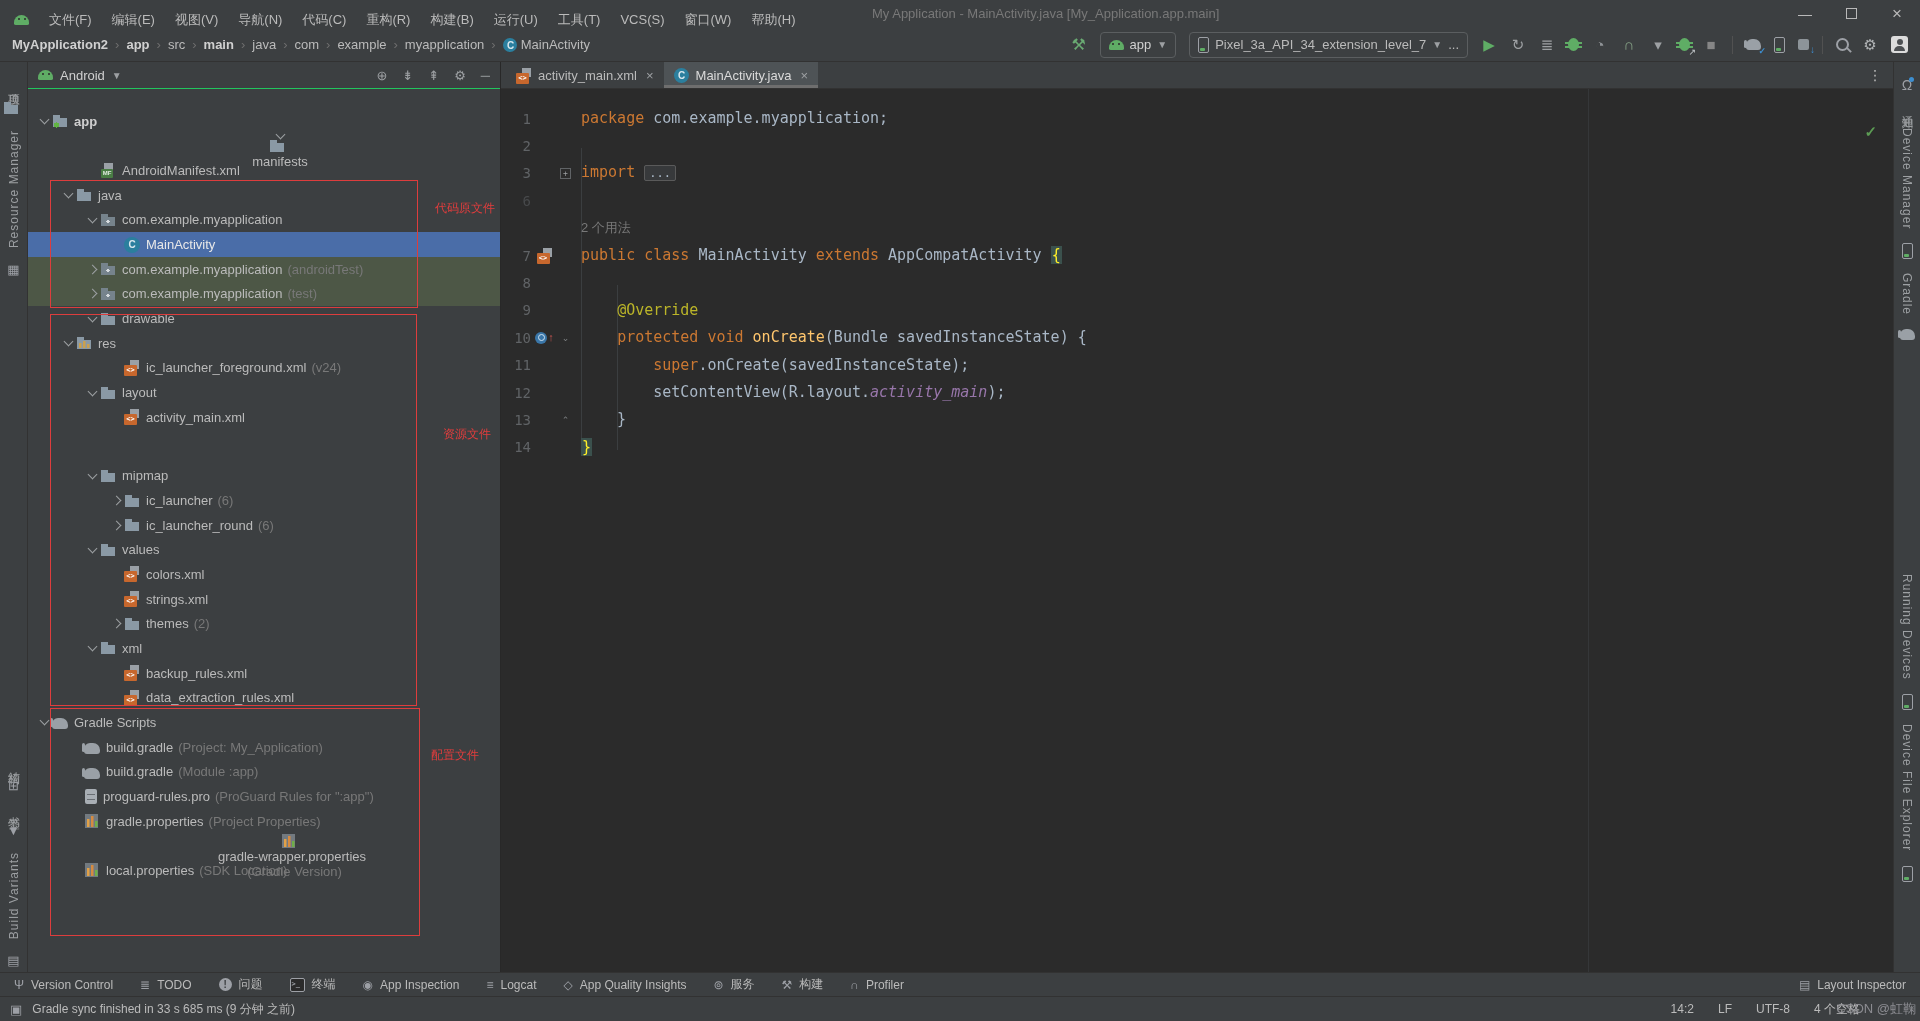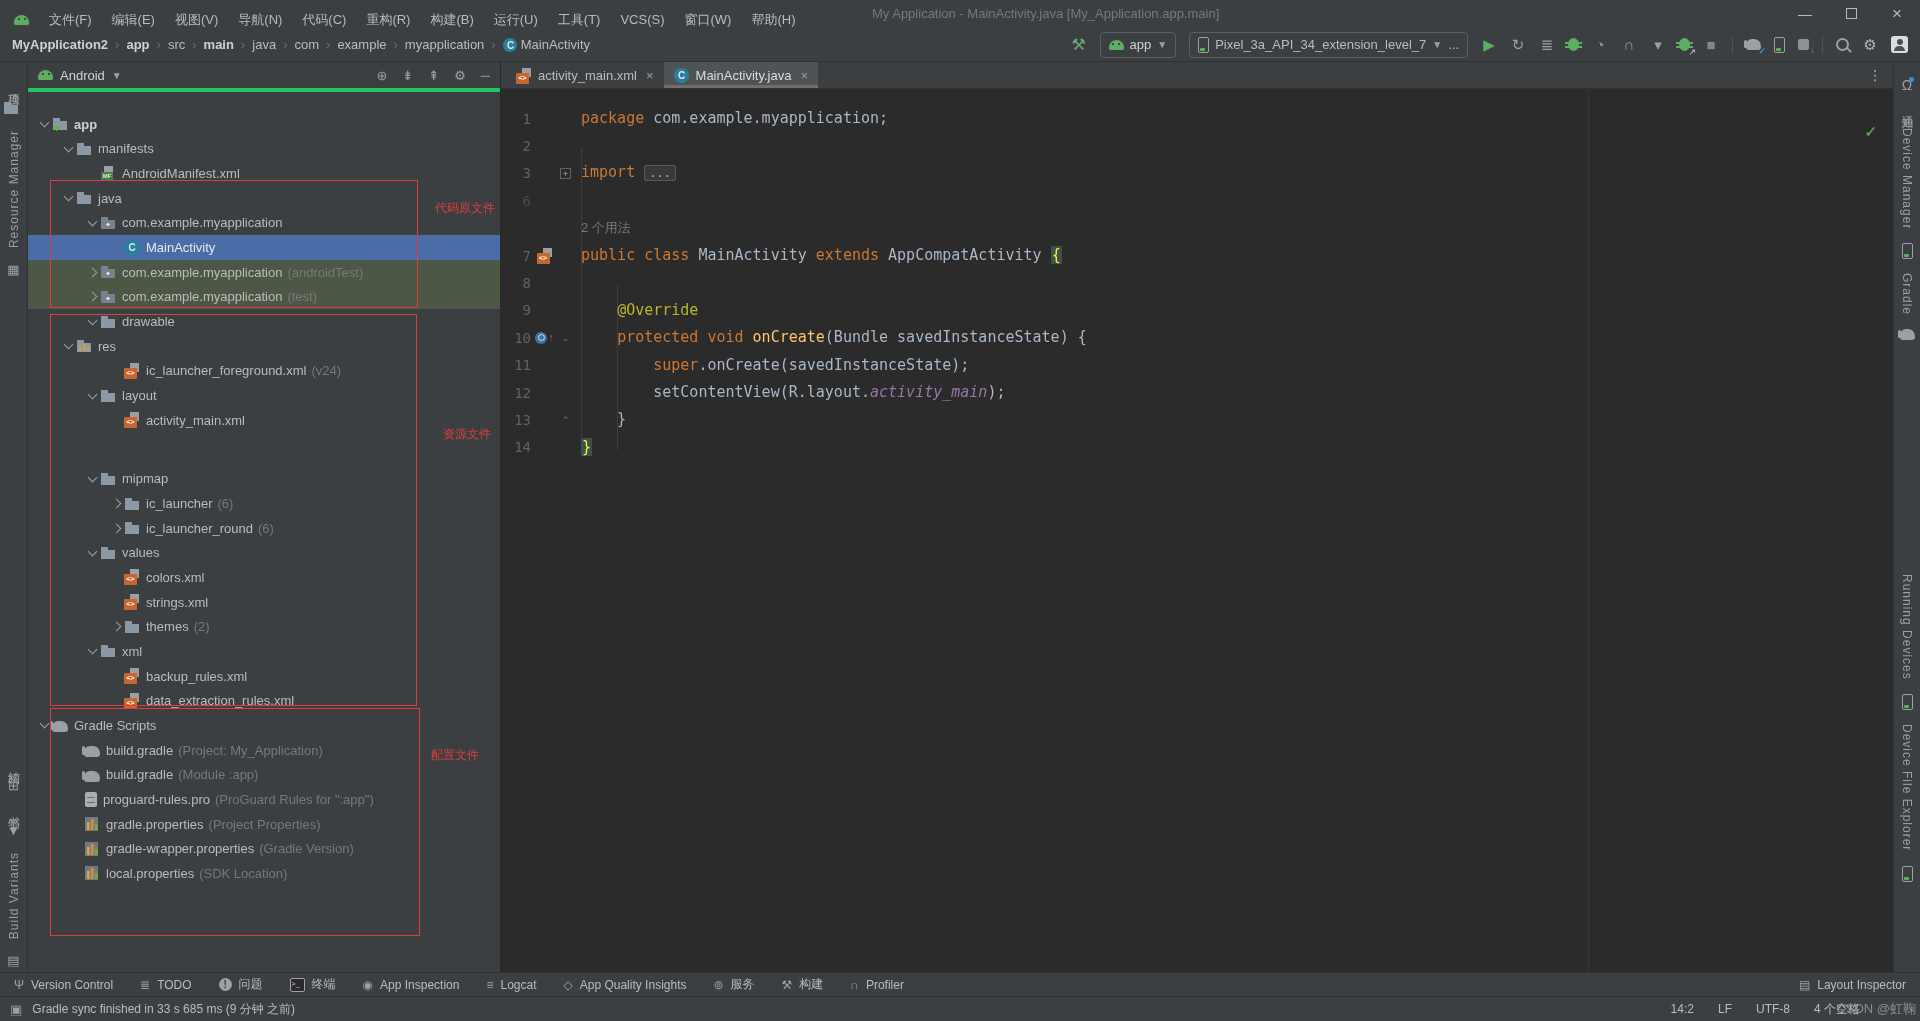--- a/index.html
+++ b/index.html
@@ -27,21 +27,21 @@
   #main{position:absolute;left:0;top:62px;width:1920px;height:910px;display:flex}
   .strip{background:#3c3f41;display:flex;flex-direction:column;align-items:center;box-sizing:border-box}
   #left-strip{width:28px;border-right:1px solid #323232;padding-top:12px}
   #right-strip{width:27px;border-left:1px solid #323232;padding-top:12px;margin-left:auto}
   .vtx{writing-mode:vertical-rl;letter-spacing:1px;color:#9da0a3;font-size:12px;margin:10px 0;white-space:nowrap}
   .vtx.flip{transform:rotate(180deg)}
   .strip-ico{color:#9da0a6;font-size:13px;margin:4px 0;position:relative}
   .spacer{flex:1}
   
   #project{width:472px;background:#3c3f41;border-right:1px solid #282828;position:relative;flex:none}
-  #proj-header{height:26px;display:flex;align-items:center;padding:0 10px;gap:7px;border-bottom:4px solid #22c55e}
+  #proj-header{height:26px;display:flex;align-items:center;padding:0 10px;gap:7px;border-bottom:1px solid #22c55e}
   #proj-hicons{margin-left:auto;display:flex;gap:15px;align-items:center;color:#9da0a3;font-size:13px}
   #tree{padding-top:20px}
   .trow{height:24.66px;display:flex;align-items:center;box-sizing:border-box;white-space:nowrap}
   .trow.sel{background:#4a6da8}
   .trow.sel .tlabel{color:#e8e8e8}
   .trow.grn{background:#4d5746}
   .arrow-slot{width:16px;flex:none;display:flex;justify-content:center}
   .chev{width:6px;height:6px;border-right:1.4px solid #9da0a3;border-bottom:1.4px solid #9da0a3;display:inline-block}
   .chev.d{transform:rotate(45deg);margin-top:-3px}
   .chev.r{transform:rotate(-45deg)}
@@ -258,21 +258,21 @@
           </span>
       </div>
       <div id="tree">
           <div class="trow" style="padding-left: 8px;">
             <span class="arrow-slot">
               <span class="chev d"></span>
             </span>
             <span class="tico ic-folder-app"></span>
             <span class="tlabel b">app</span>
           </div>
-          <div class="trow" style="padding-left: 32px;">
+          <div class="trow" style="padding-left: 32px; flex-direction: column;">
             <span class="arrow-slot">
               <span class="chev d"></span>
             </span>
             <span class="tico ic-folder"></span>
             <span class="tlabel">manifests</span>
           </div>
           <div class="trow" style="padding-left: 56px;">
             <span class="arrow-slot"></span>
             <span class="tico ic-manifest"></span>
             <span class="tlabel">AndroidManifest.xml</span>
@@ -429,21 +429,21 @@
           <div class="trow" style="padding-left: 56px;">
             <span class="tico ic-page"></span>
             <span class="tlabel">proguard-rules.pro</span>
             <span class="tann">(ProGuard Rules for ":app")</span>
           </div>
           <div class="trow" style="padding-left: 56px;">
             <span class="tico ic-props"></span>
             <span class="tlabel">gradle.properties</span>
             <span class="tann">(Project Properties)</span>
           </div>
-          <div class="trow" style="padding-left: 56px;">
+          <div class="trow" style="padding-left: 56px; flex-direction: column;">
             <span class="tico ic-props"></span>
             <span class="tlabel">gradle-wrapper.properties</span>
             <span class="tann">(Gradle Version)</span>
           </div>
           <div class="trow" style="padding-left: 56px;">
             <span class="tico ic-props"></span>
             <span class="tlabel">local.properties</span>
             <span class="tann">(SDK Location)</span>
           </div>
         </div>

